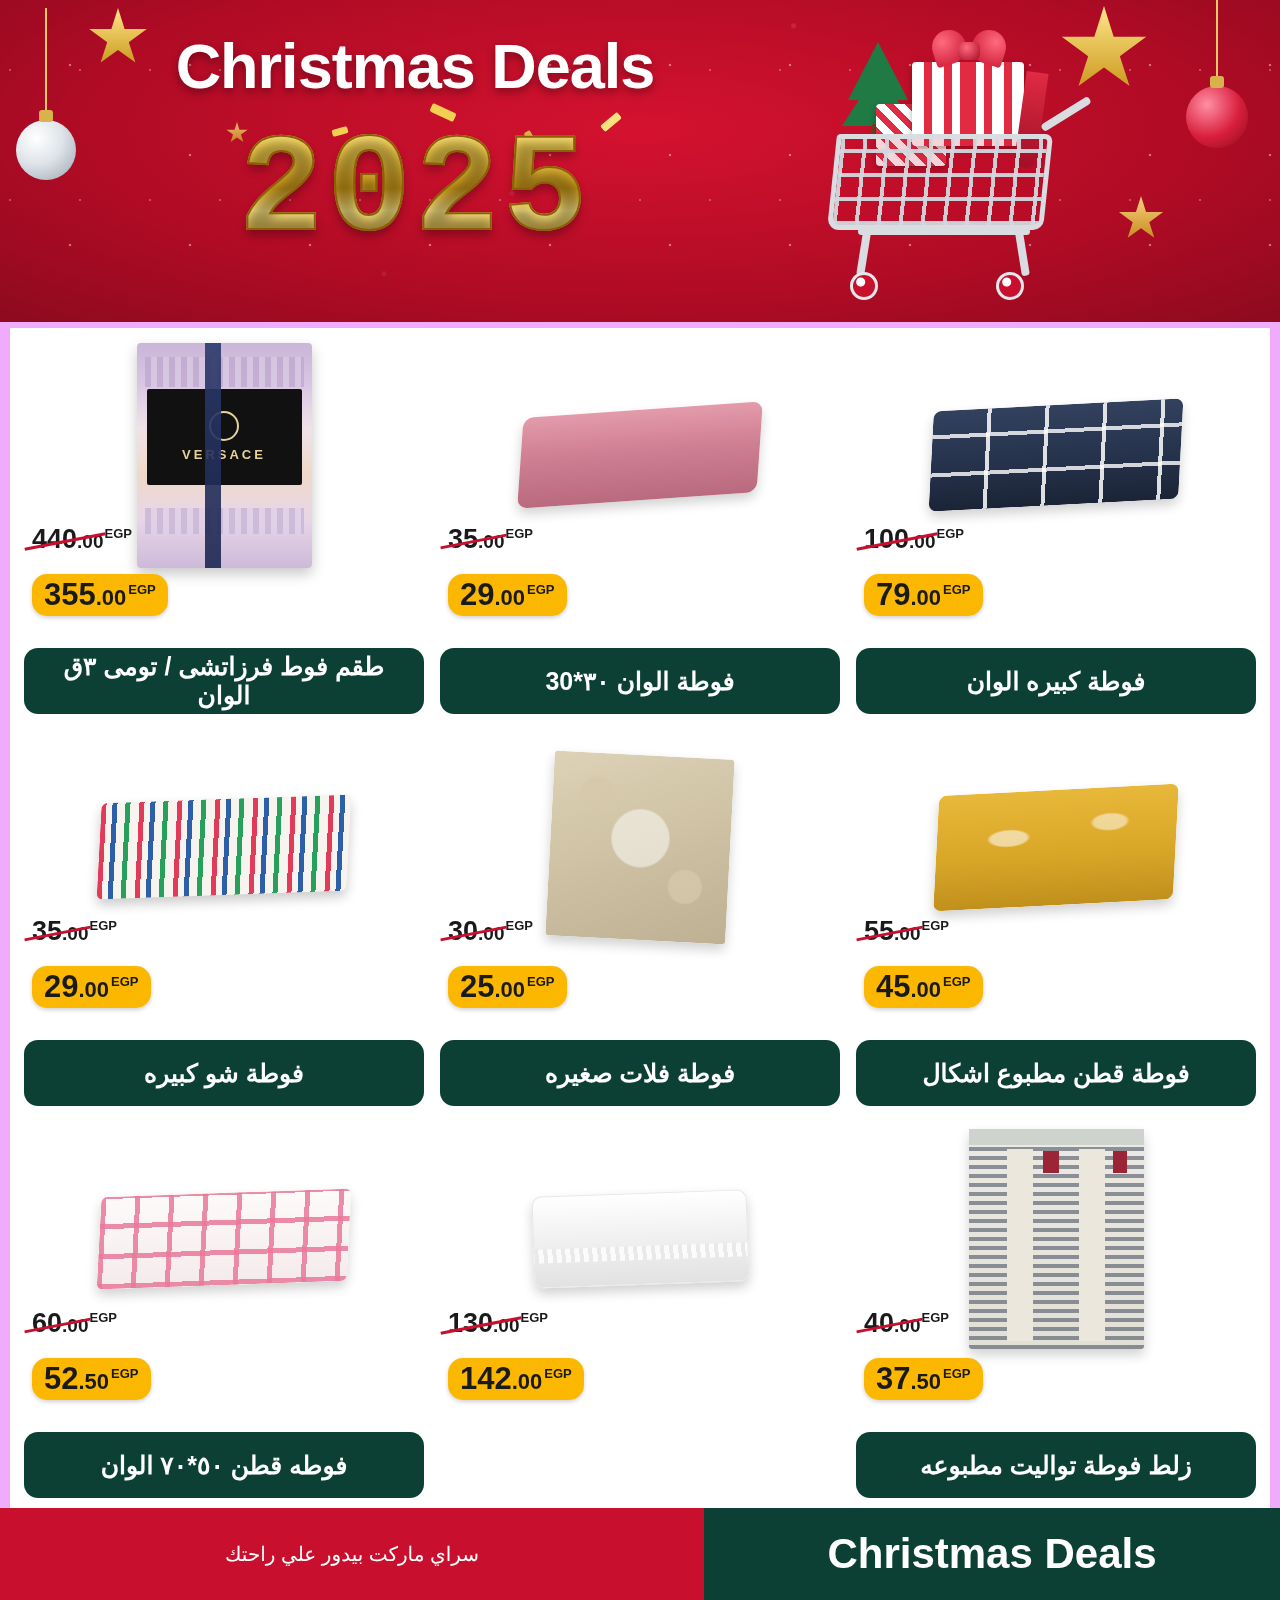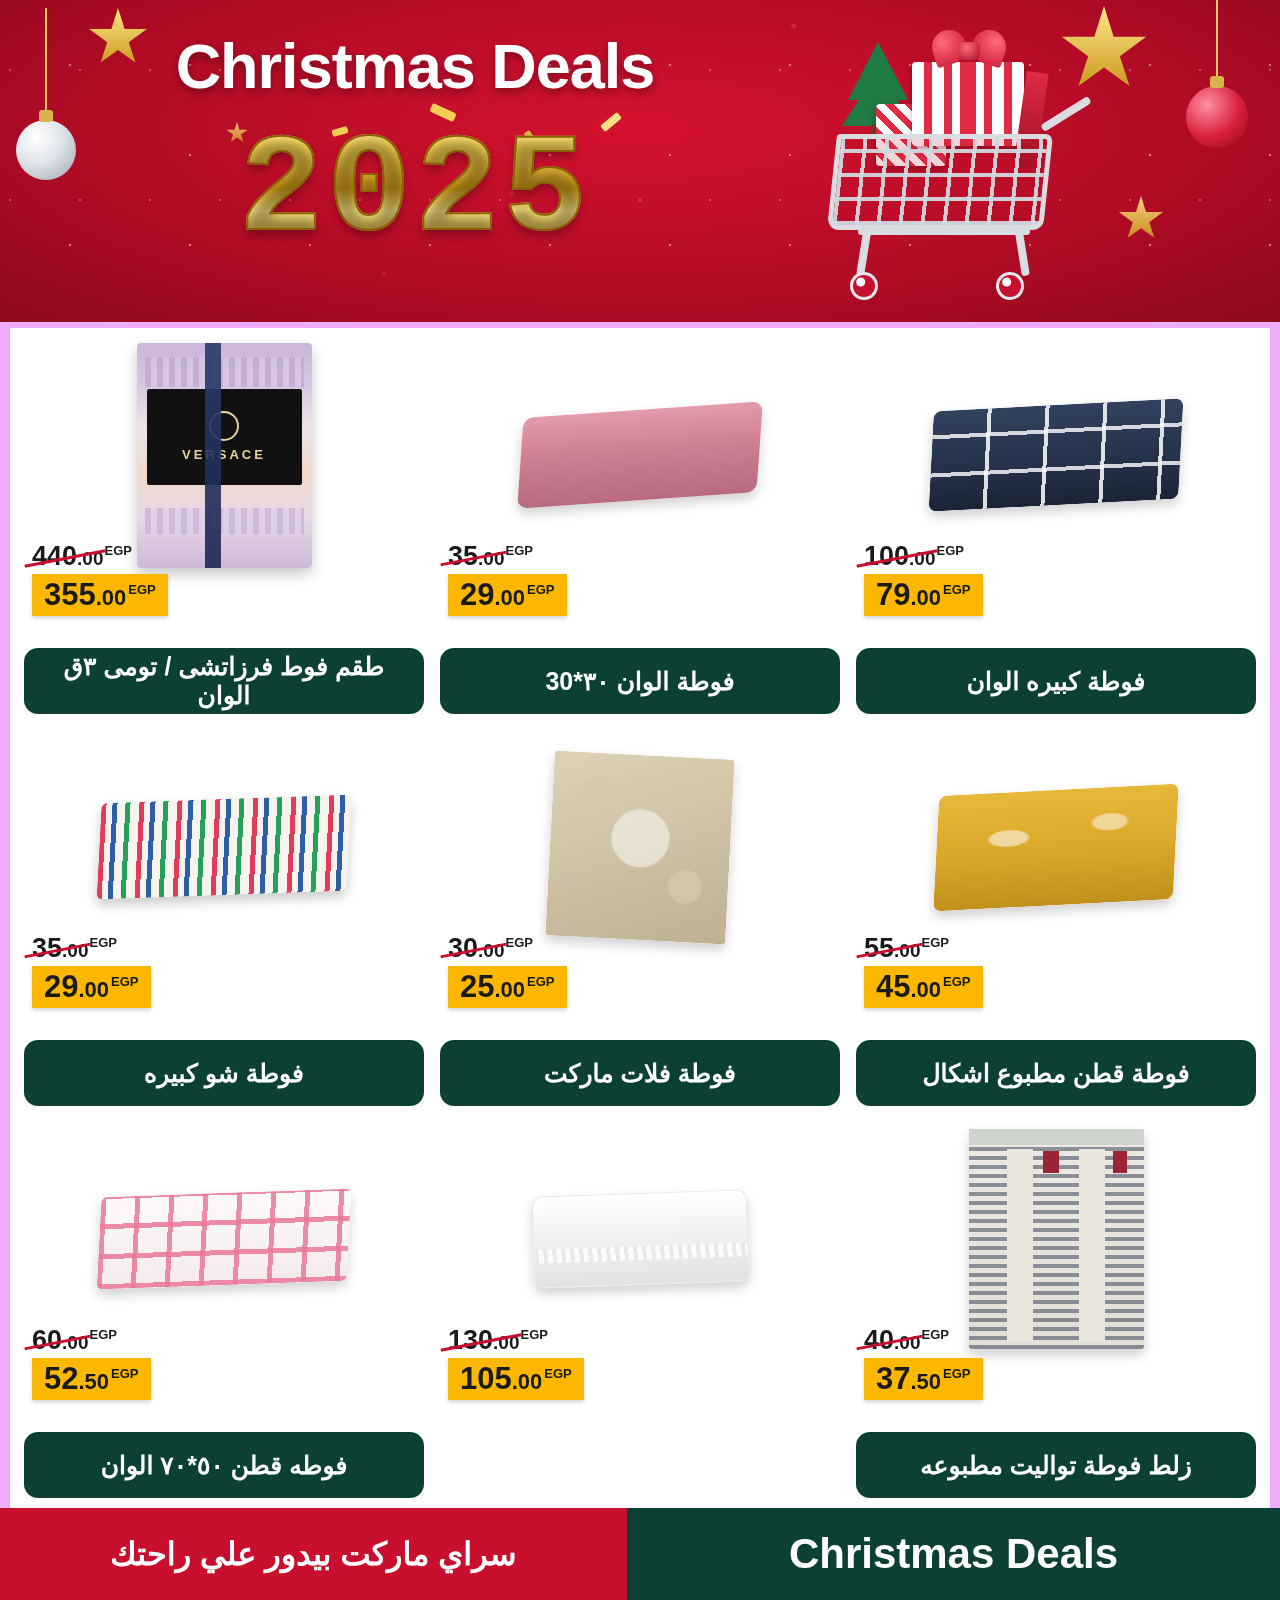--- a/index.html
+++ b/index.html
@@ -192,25 +192,25 @@
   .old-price .cents { font-size: 19px; }
   .old-price .cur {
     font-size: 13px; font-weight: bold; vertical-align: super;
     margin-left: 1px;
   }
   .old-price::after {
     content: ""; position: absolute; left: -8px; right: 30px; top: 52%;
     height: 3px; background: #c8102e; transform: rotate(-11deg);
   }
   .new-price {
-    margin-top: 2px;
+    margin-top: 19px;
     display: inline-block;
     background: #fcb800;
     padding: 5px 12px 6px 12px;
-    border-radius: 1px;
+    border-radius: 15px;
     font-size: 31px; font-weight: bold; color: #1a1a1a;
     line-height: 1;
     box-shadow: 0 2px 4px rgba(0,0,0,.18);
   }
   .new-price .cents { font-size: 22px; }
   .new-price .cur {
     font-size: 13px; font-weight: bold; vertical-align: super; margin-left: 2px;
   }
   .name-bar {
     margin: 0 6px 10px 6px;
@@ -225,24 +225,24 @@
     text-align: center;
     z-index: 2;
   }
 
   
   .footer {
     position: absolute; left: 0; bottom: 0; width: 1280px; height: 92px;
     display: flex;
   }
   .footer-left {
-    width: 627px; height: 100%;
+    width: 704px; height: 100%;
     background: #c8102e;
     display: flex; align-items: center; justify-content: center;
-    color: #ffffff; font-size: 32px; font-weight: bold;
+    color: #ffffff; font-size: 20px; font-weight: normal;
     direction: rtl;
   }
   .footer-right {
     flex: 1; height: 100%;
     background: #0d4034;
     display: flex; align-items: center; justify-content: center;
     color: #ffffff; font-size: 42px; font-weight: bold;
   }
 </style>
 </head>
@@ -378,21 +378,21 @@
                radial-gradient(circle at 50% 45%, rgba(255,255,255,.5) 0 28px, transparent 30px),
                radial-gradient(circle at 25% 22%, rgba(214,200,170,.8) 0 16px, transparent 18px),
                radial-gradient(circle at 76% 70%, rgba(214,200,170,.8) 0 16px, transparent 18px),
                linear-gradient(160deg,#ddd2b7 0%,#cdc0a2 55%,#bdb093 100%);
              transform:rotate(3deg);"></div>
       </div>
       <div class="prices">
         <div class="old-price"><span>30</span><span class="cents">.00</span><span class="cur">EGP</span></div>
         <div><span class="new-price"><span>25</span><span class="cents">.00</span><span class="cur">EGP</span></span></div>
       </div>
-      <div class="name-bar">فوطة فلات ماركت</div>
+      <div class="name-bar">فوطة فلات صغيره</div>
     </div>
 
     <div class="card">
       <div class="card-img">
         <div class="towel" style="width:240px;height:115px;border-radius:8px;
              background:
                radial-gradient(ellipse at 30% 40%, rgba(255,255,255,.55) 0 18px, transparent 22px),
                radial-gradient(ellipse at 72% 30%, rgba(255,255,255,.5) 0 16px, transparent 20px),
                linear-gradient(180deg,#e8b83a 0%,#d9a728 55%,#c1901c 100%);
              transform:rotate(-3deg) skewX(-6deg);"></div>
@@ -425,21 +425,21 @@
         <div class="towel" style="width:215px;height:92px;border-radius:10px;
              background:linear-gradient(180deg,#ffffff 0%,#f1f1f1 46%,#e2e2e2 100%);
              border:1px solid #e6e6e6;
              transform:rotate(-2deg);position:relative;">
           <div style="position:absolute;left:0;right:0;top:52px;height:14px;
                       background:repeating-linear-gradient(90deg,#e9e9e9 0 4px,#fbfbfb 4px 9px);"></div>
         </div>
       </div>
       <div class="prices">
         <div class="old-price"><span>130</span><span class="cents">.00</span><span class="cur">EGP</span></div>
-        <div><span class="new-price"><span>105</span><span class="cents">.00</span><span class="cur">EGP</span></span></div>
+        <div><span class="new-price"><span>142</span><span class="cents">.00</span><span class="cur">EGP</span></span></div>
       </div>
     </div>
 
     <div class="card">
       <div class="card-img">
         <div class="towel" style="width:175px;height:220px;border-radius:3px;
              background:
                repeating-linear-gradient(0deg, rgba(60,70,90,.55) 0 4px, transparent 4px 9px),
                linear-gradient(180deg,#eceae3 0%,#e2dfd6 100%);
              position:relative;">

